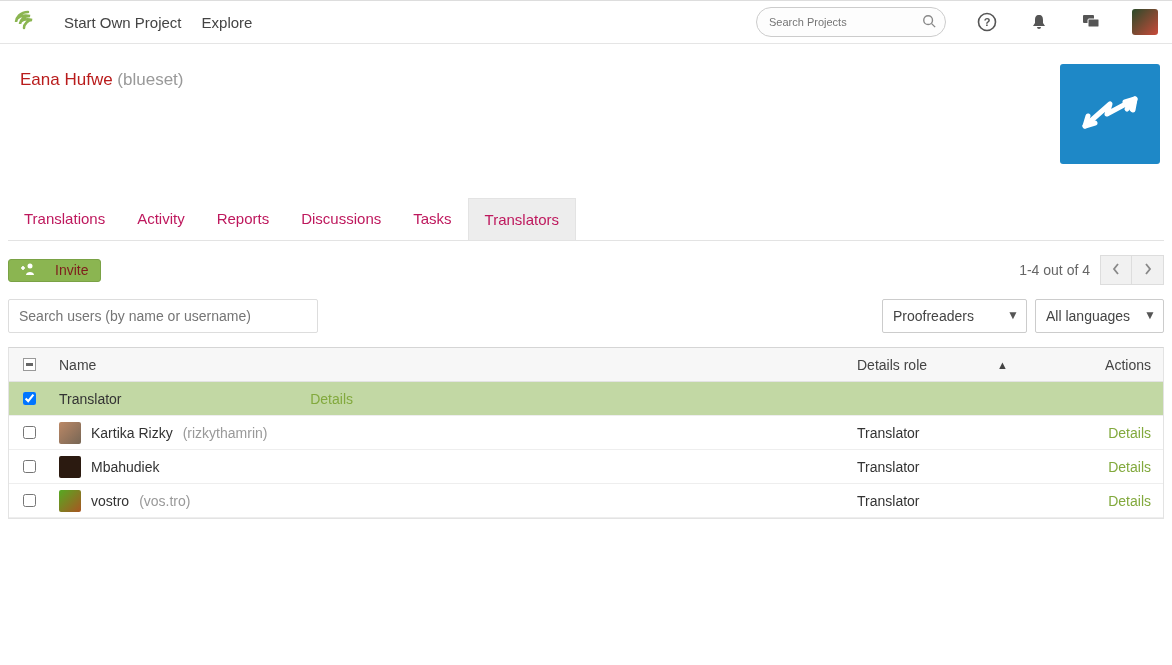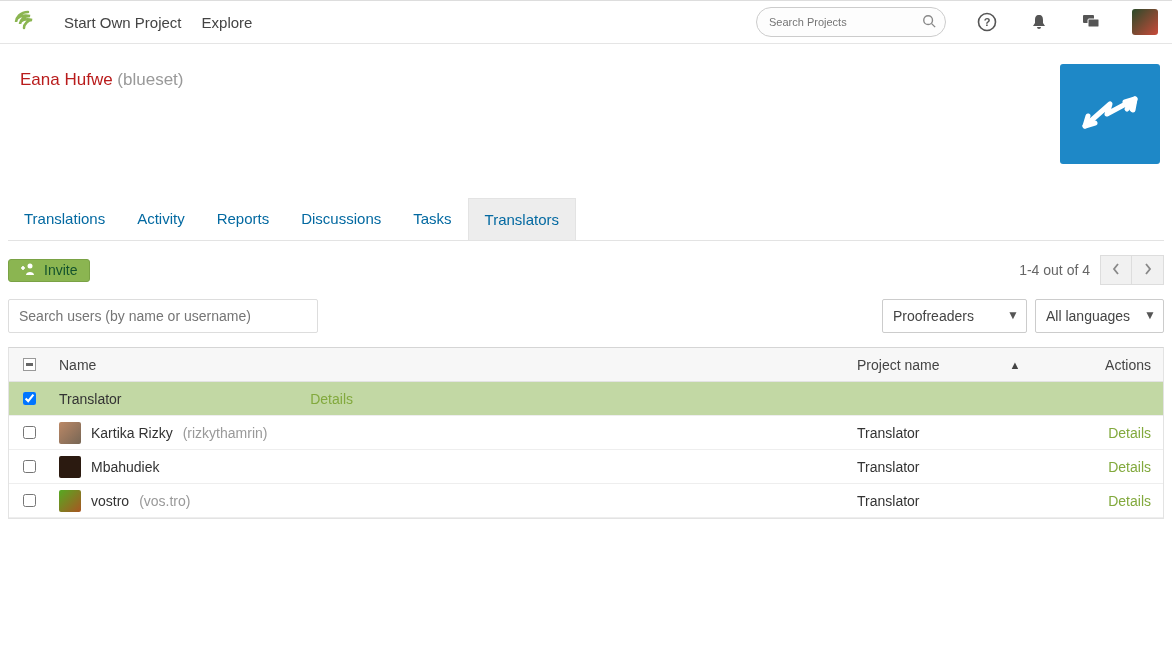--- a/index.html
+++ b/index.html
@@ -15,24 +15,24 @@
 .top-avatar { width: 26px; height: 26px; border-radius: 3px; background: linear-gradient(135deg,#2a4a2a,#c94a3a); margin-left: 10px; cursor: pointer; }
 .page { padding: 20px 8px 0 8px; }
 .page-header { display: flex; align-items: flex-start; }
 .title-wrap { flex: 1; }
 .page-title { font-size: 40px; font-weight: 700; color: #222; }
 .owner-line { font-size: 17px; margin-top: 6px; }
 .owner-name { color: #b91c1c; margin-left: 12px; }
 .owner-user { color: #999; }
 .project-logo { width: 100px; height: 100px; background: #1e88c7; border-radius: 3px; display: flex; align-items: center; justify-content: center; margin-right: 4px; }
 .tabs { display: flex; border-bottom: 1px solid #e3e3e3; margin-top: 34px; }
-.tab { padding: 12px 16px; font-size: 15px; color: #0369a1; cursor: pointer; }
+.tab { padding: 12px 16px; font-size: 15px; color: #be185d; cursor: pointer; }
 .tab.active { background: #ededed; border: 1px solid #e3e3e3; border-bottom: none; }
 .toolbar { display: flex; align-items: center; margin-top: 14px; }
-.invite-btn { background: #8bb551; color: #14532d; border: 1px solid #7aa245; border-radius: 3px; padding: 2px 12px; font-size: 14px; display: flex; align-items: center; gap: 9px; cursor: pointer; }
+.invite-btn { background: #8bb551; color: #7f1d1d; border: 1px solid #7aa245; border-radius: 3px; padding: 2px 12px; font-size: 14px; display: flex; align-items: center; gap: 20px; cursor: pointer; }
 .pager-info { color: #666; font-size: 14px; margin-right: 10px; }
 .pager-btn { width: 32px; height: 30px; background: #f1f1f1; border: 1px solid #ddd; color: #888; display: flex; align-items: center; justify-content: center; cursor: pointer; }
 .pager-btn + .pager-btn { border-left: none; }
 .filters { display: flex; align-items: center; margin-top: 14px; gap: 8px; }
 .search-users { width: 310px; height: 34px; border: 1px solid #ddd; padding: 0 10px; font-size: 14px; color: #555; border-radius: 2px; }
 .select-wrap { position: relative; }
 .filter-select { height: 34px; border: 1px solid #ccc; border-radius: 2px; padding: 0 28px 0 10px; font-size: 14px; color: #444; background: #fff; appearance: none; cursor: pointer; }
 .select-caret { position: absolute; right: 8px; top: 9px; pointer-events: none; color: #555; font-size: 12px; }
 .fs1 { width: 145px; }
 .fs2 { width: 129px; }
@@ -159,21 +159,21 @@
     </div>
   </div>
 
   <div class="table">
     <div class="thead">
       <div class="col-check">
           <input type="checkbox" class="ind-check" style="">
         </div>
       <div class="col-name">Name</div>
       <div class="col-role">
-        <span>Project name</span>
+        <span>Details role</span>
         <span class="sort-ind">▲</span>
       </div>
       <div class="col-actions">Actions</div>
     </div>
     <div id="tbody">
         <div class="trow selected">
           <div class="col-check">
             <input type="checkbox" checked="" style="">
           </div>
           <div class="col-role">Translator</div>

